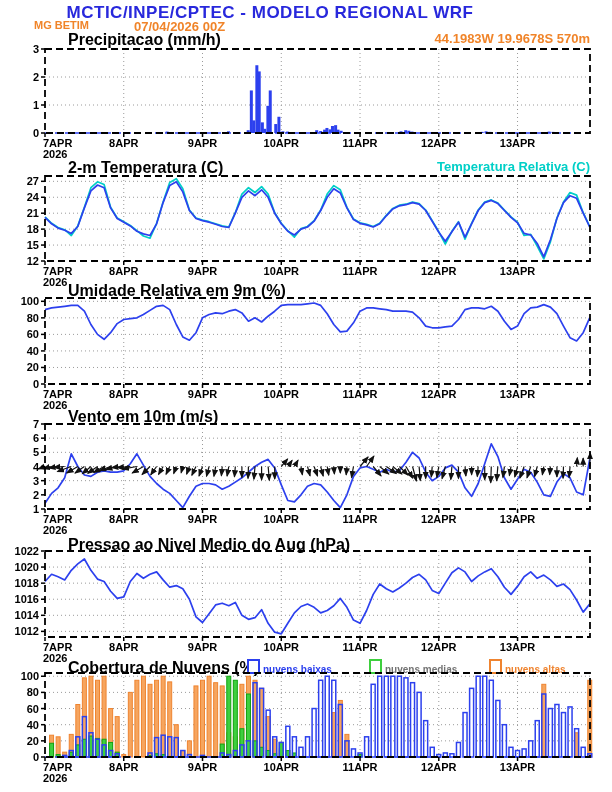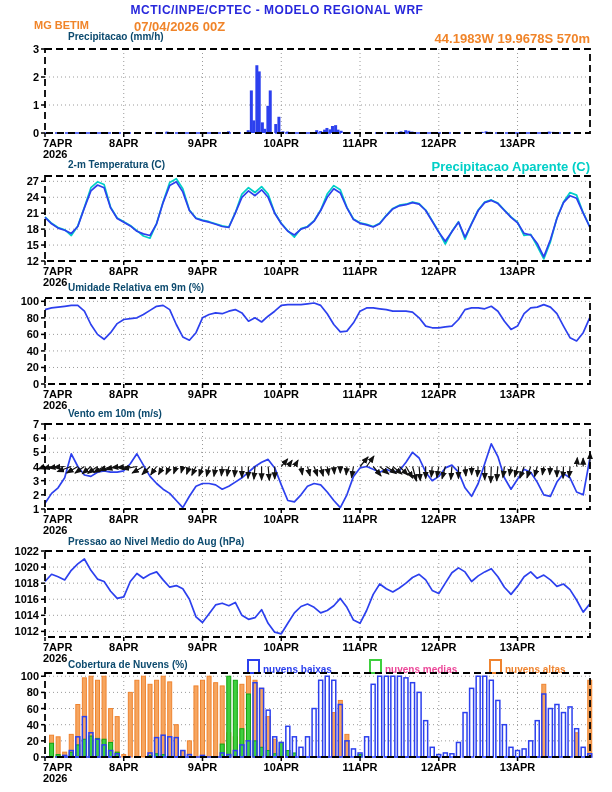--- a/index.html
+++ b/index.html
@@ -1,48 +1,48 @@
 <!DOCTYPE html>
 <html><head>
 <meta charset="utf-8">
 <style>
   html,body{margin:0;padding:0;background:#fff;}
   body{width:612px;height:792px;position:relative;font-family:"Liberation Sans",sans-serif;overflow:hidden;}
   .abs{position:absolute;white-space:nowrap;}
-  .hdr1{top:3px;left:7px;width:540px;text-align:center;font-size:12px;font-weight:bold;letter-spacing:.5px;}
+  .hdr1{top:3px;left:0;width:540px;text-align:center;font-size:17px;font-weight:bold;letter-spacing:.5px;}
   .station{top:19px;left:34px;font-size:11px;font-weight:bold;}
   .run{top:19px;left:134px;font-size:13px;font-weight:bold;}
   .coords{top:31px;right:22px;font-size:13px;font-weight:bold;}
-  .ptitle{font-size:10px;font-weight:bold;color:#0c4a6e;left:68px;text-align:right;}
+  .ptitle{font-size:16px;font-weight:bold;color:#000000;left:68px;text-align:right;}
   .cyleg{top:159px;right:22px;font-size:13px;font-weight:bold;}
   .cldleg{top:659px;font-size:10px;font-weight:bold;}
   .sw{display:inline-block;width:9px;height:11px;background:#fff;border:2px solid;vertical-align:-1px;margin-right:3px;}
   svg{position:absolute;top:0;left:0;}
 </style>
 </head>
 <body>
 
 <div class="abs hdr1" id="hdr1" style="color: rgb(40, 40, 220);">MCTIC/INPE/CPTEC - MODELO REGIONAL WRF</div>
 <div class="abs station" id="stn" style="color: rgb(240, 132, 41);">MG BETIM</div>
 <div class="abs run" id="run" style="color: rgb(240, 132, 41);">07/04/2026 00Z</div>
 <div class="abs coords" id="crd" style="color: rgb(240, 132, 41);">44.1983W 19.9678S 570m</div>
 
 <div class="abs ptitle" style="top:31px">Precipitacao (mm/h)</div>
 <div class="abs ptitle" style="top:159px">2-m Temperatura (C)</div>
-<div class="abs cyleg" id="cyl" style="color: rgb(0, 207, 199);">Precipitacao Aparente (C)</div>
+<div class="abs cyleg" id="cyl" style="color: rgb(0, 207, 199);">Temperatura Relativa (C)</div>
 <div class="abs ptitle" style="top:282px">Umidade Relativa em 9m (%)</div>
 <div class="abs ptitle" style="top:408px">Vento em 10m (m/s)</div>
 <div class="abs ptitle" style="top:536px">Pressao ao Nivel Medio do Aug (hPa)</div>
 <div class="abs ptitle" style="top:659px">Cobertura de Nuvens (%)</div>
 
 <div class="abs cldleg" style="left:247px">
   <span class="sw" id="swL" style="border-color: rgb(44, 64, 238);"></span><span id="lblL" style="color: rgb(44, 64, 238);">nuvens baixas</span>
 </div>
 <div class="abs cldleg" style="left:369px">
-  <span class="sw" id="swM" style="border-color: rgb(62, 207, 62);"></span><span id="lblM" style="color: #ec4899;">nuvens medias</span>
+  <span class="sw" id="swM" style="border-color: rgb(62, 207, 62);"></span><span id="lblM" style="color: #737373;">nuvens medias</span>
 </div>
 <div class="abs cldleg" style="left:489px">
   <span class="sw" id="swH" style="border-color: rgb(239, 132, 48);"></span><span id="lblH" style="color: rgb(239, 132, 48);">nuvens altas</span>
 </div>
 
 <svg id="plot" width="612" height="792" viewBox="0 0 612 792">
     <defs>
       <marker id="ah" markerWidth="7" markerHeight="6" refX="5.6" refY="2.6" orient="auto">
         <path d="M0,0 L6.4,2.6 L0,5.2 z" fill="#111"></path>
       </marker>

